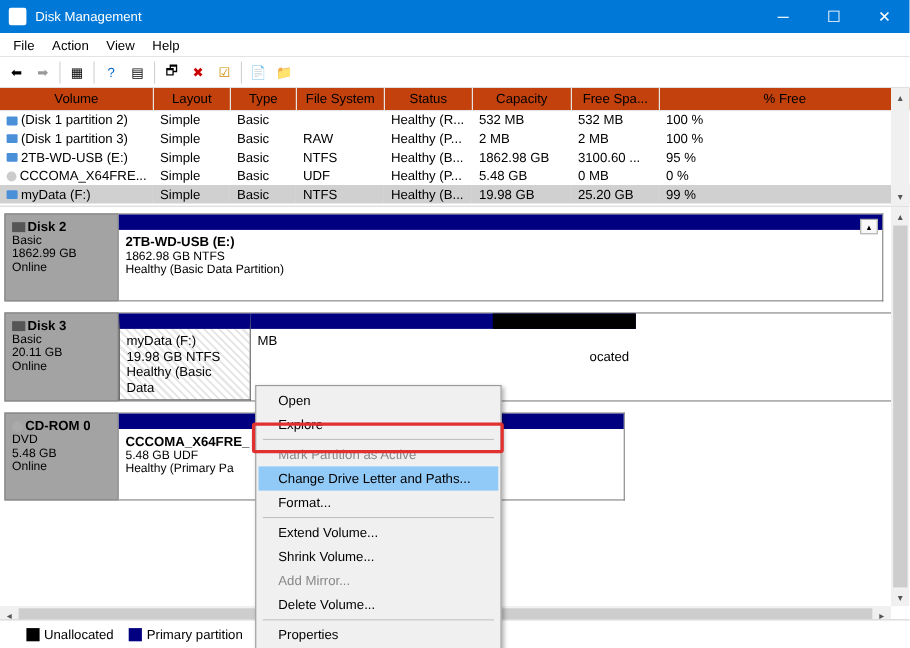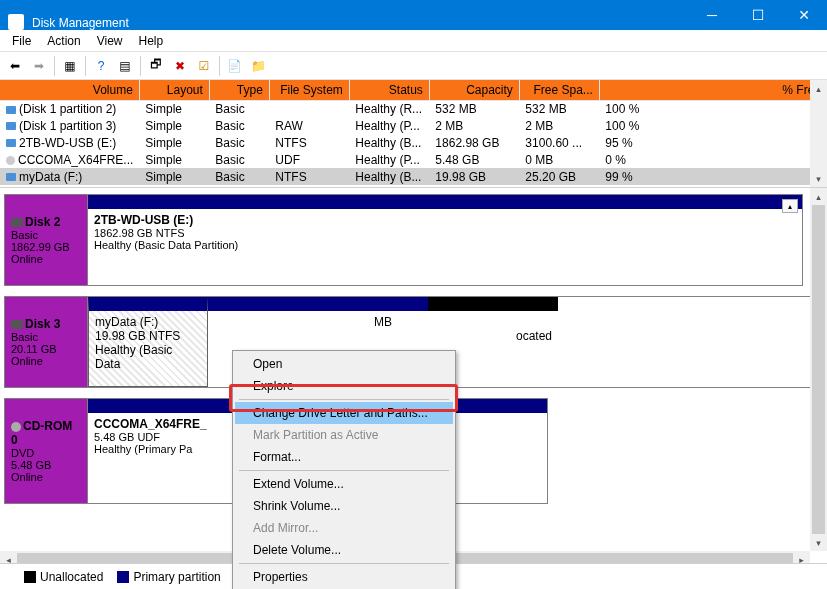--- a/index.html
+++ b/index.html
@@ -1,42 +1,42 @@
 <!DOCTYPE html>
 <html><head>
 <meta charset="utf-8">
 <style>
 * { margin: 0; padding: 0; box-sizing: border-box; font-family: "Segoe UI", Tahoma, sans-serif; font-size: 12px; }
 body { background: #fff; width: 827px; height: 589px; overflow: hidden; position: relative; }
 
-.titlebar { background: #0078d7; height: 30px; display: flex; align-items: flex-end; color: #fff; }
+.titlebar { background: #0078d7; height: 30px; display: flex; align-items: center; color: #fff; }
 .titlebar .icon { width: 16px; height: 16px; margin: 0 8px; background: #fff; border-radius: 2px; display:inline-block; }
 .titlebar .title { flex: 1; font-size: 12px; }
 .titlebar .btns { display: flex; }
 .titlebar .btns div { width: 46px; height: 30px; display:flex; align-items:center; justify-content:center; font-size: 14px; }
 
 .menubar { height: 22px; border-bottom: 1px solid #e0e0e0; display: flex; align-items: center; padding: 0 4px; background: #fff; }
 .menubar span { padding: 2px 8px; }
 
 .toolbar { height: 28px; border-bottom: 1px solid #e0e0e0; display: flex; align-items: center; padding: 0 4px; gap: 2px; background:#fff; }
 .toolbar .tbtn { width:22px; height:22px; display:flex; align-items:center; justify-content:center; border:1px solid transparent; }
 .toolbar .sep { width:1px; height:20px; background:#d0d0d0; margin:0 2px; }
 
 .table-wrap { height: 108px; overflow: hidden; position: relative; border-bottom: 1px solid #d0d0d0;}
 table { width: 100%; border-collapse: collapse; }
-th { text-align:right; font-weight:normal; background:#f97316; border-right:1px solid #e5e5e5; border-bottom:1px solid #e5e5e5; padding: 2px 6px; height:20px; white-space:nowrap; overflow:hidden; }
+th { text-align:center; font-weight:normal; background:#c2410c; border-right:1px solid #e5e5e5; border-bottom:1px solid #e5e5e5; padding: 2px 6px; height:20px; white-space:nowrap; overflow:hidden; }
 th:last-child { border-right:none; }
 td { padding: 1px 6px; height:17px; white-space:nowrap; overflow:hidden; }
 tr.sel td { background:#d0d0d0; }
 .vol-icon { display:inline-block; width:10px; height:8px; background:#4a90d9; margin-right:3px; border-radius:1px; vertical-align:middle; }
 .vol-icon.cd { background:#ccc; border-radius:50%; width:9px; height:9px; }
 
 .disks { padding: 6px 4px 4px 4px; overflow:auto; height: 380px; background:#fff; }
 .disk-row { display:flex; margin-bottom:10px; min-height:80px; }
-.disk-info { width:84px; border:1px solid #808080; padding:20px 6px; background:#a21caf; }
+.disk-info { width:104px; border:1px solid #808080; padding:4px 6px; background:#a3a3a3; }
 .disk-info .name { font-weight:bold; }
 .disk-info .line { font-size:11px; }
 .disk-icon { display:inline-block; width:12px; height:9px; background:#555; margin-right:2px; vertical-align:middle;}
 .disk-icon.cd { border-radius:50%; background:#aaa; width:10px; height:10px;}
 .disk-parts { flex:1; border:1px solid #808080; border-left:none; position:relative; background:#fff; }
 .part-bar { height:14px; display:flex; }
 .part-bar .seg { height:100%; }
 .seg.navy { background:#000080; }
 .part-body { padding:4px 6px; }
 .part-body .pname { font-weight:bold; }
@@ -215,21 +215,21 @@
       <div class="line">Online</div>
     </div>
     <div class="disk3-parts">
       <div class="mydata-box">
         <div class="pname">myData  (F:)</div>
         <div class="pline">19.98 GB NTFS</div>
         <div class="pline">Healthy (Basic Data</div>
       </div>
       <div class="other-box" style="width:350px;flex:none">
         <div class="black-seg"></div>
-        <div class="pline" style="text-align:center">MB</div>
+        <div class="pline" style="text-align:left">MB</div>
         <div class="pline" style="text-align:right">ocated</div>
       </div>
     </div>
   </div>
 
   <div class="disk-row" style="margin-right:20px">
     <div class="disk-info">
       <div class="name"><span class="disk-icon cd"></span><span>CD-ROM 0</span></div>
       <div class="line">DVD</div>
       <div class="line">5.48 GB</div>
@@ -250,22 +250,22 @@
 
 <div class="legend">
   <span><span class="sw" style="background:#000"></span><span>Unallocated</span></span>
   <span><span class="sw" style="background:#000080"></span><span>Primary partition</span></span>
 </div>
 
 <div class="ctx-menu">
   <div class="mi">Open</div>
   <div class="mi">Explore</div>
   <hr>
+  <div class="mi dis">Mark Partition as Active</div>
   <div class="mi hl">Change Drive Letter and Paths...</div>
-  <div class="mi dis">Mark Partition as Active</div>
   <div class="mi">Format...</div>
   <hr>
   <div class="mi">Extend Volume...</div>
   <div class="mi">Shrink Volume...</div>
   <div class="mi dis">Add Mirror...</div>
   <div class="mi">Delete Volume...</div>
   <hr>
   <div class="mi">Properties</div>
   <hr>
   <div class="mi">Help</div>

